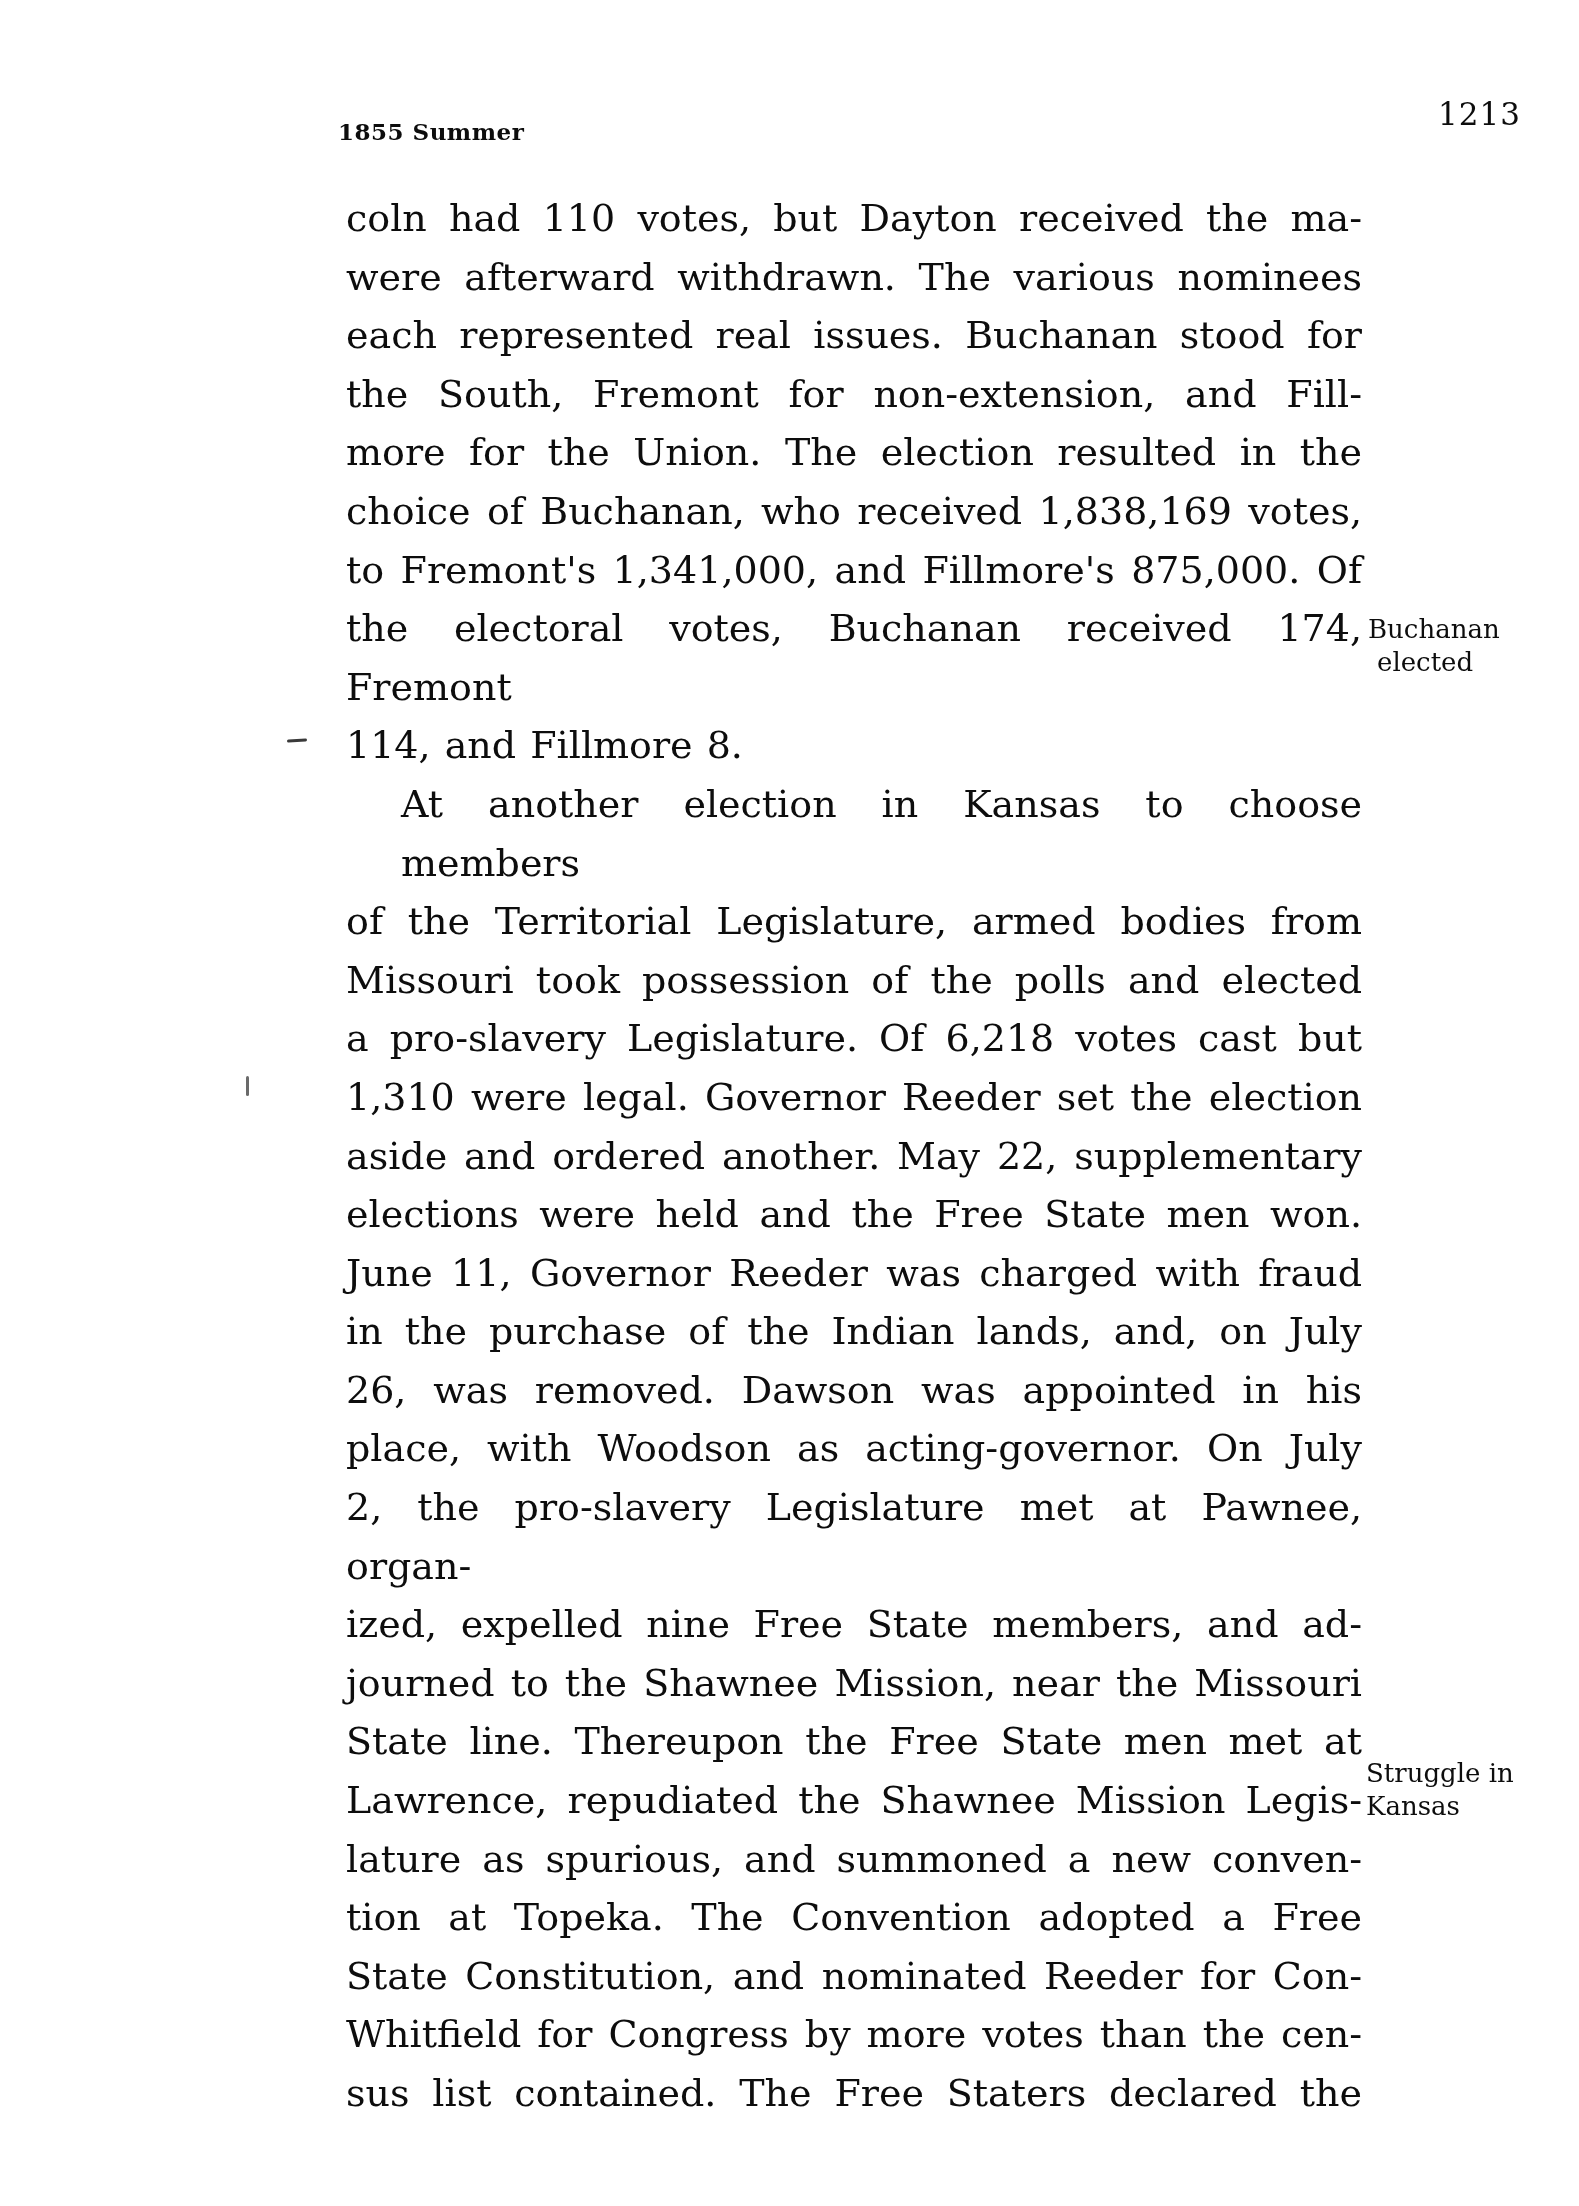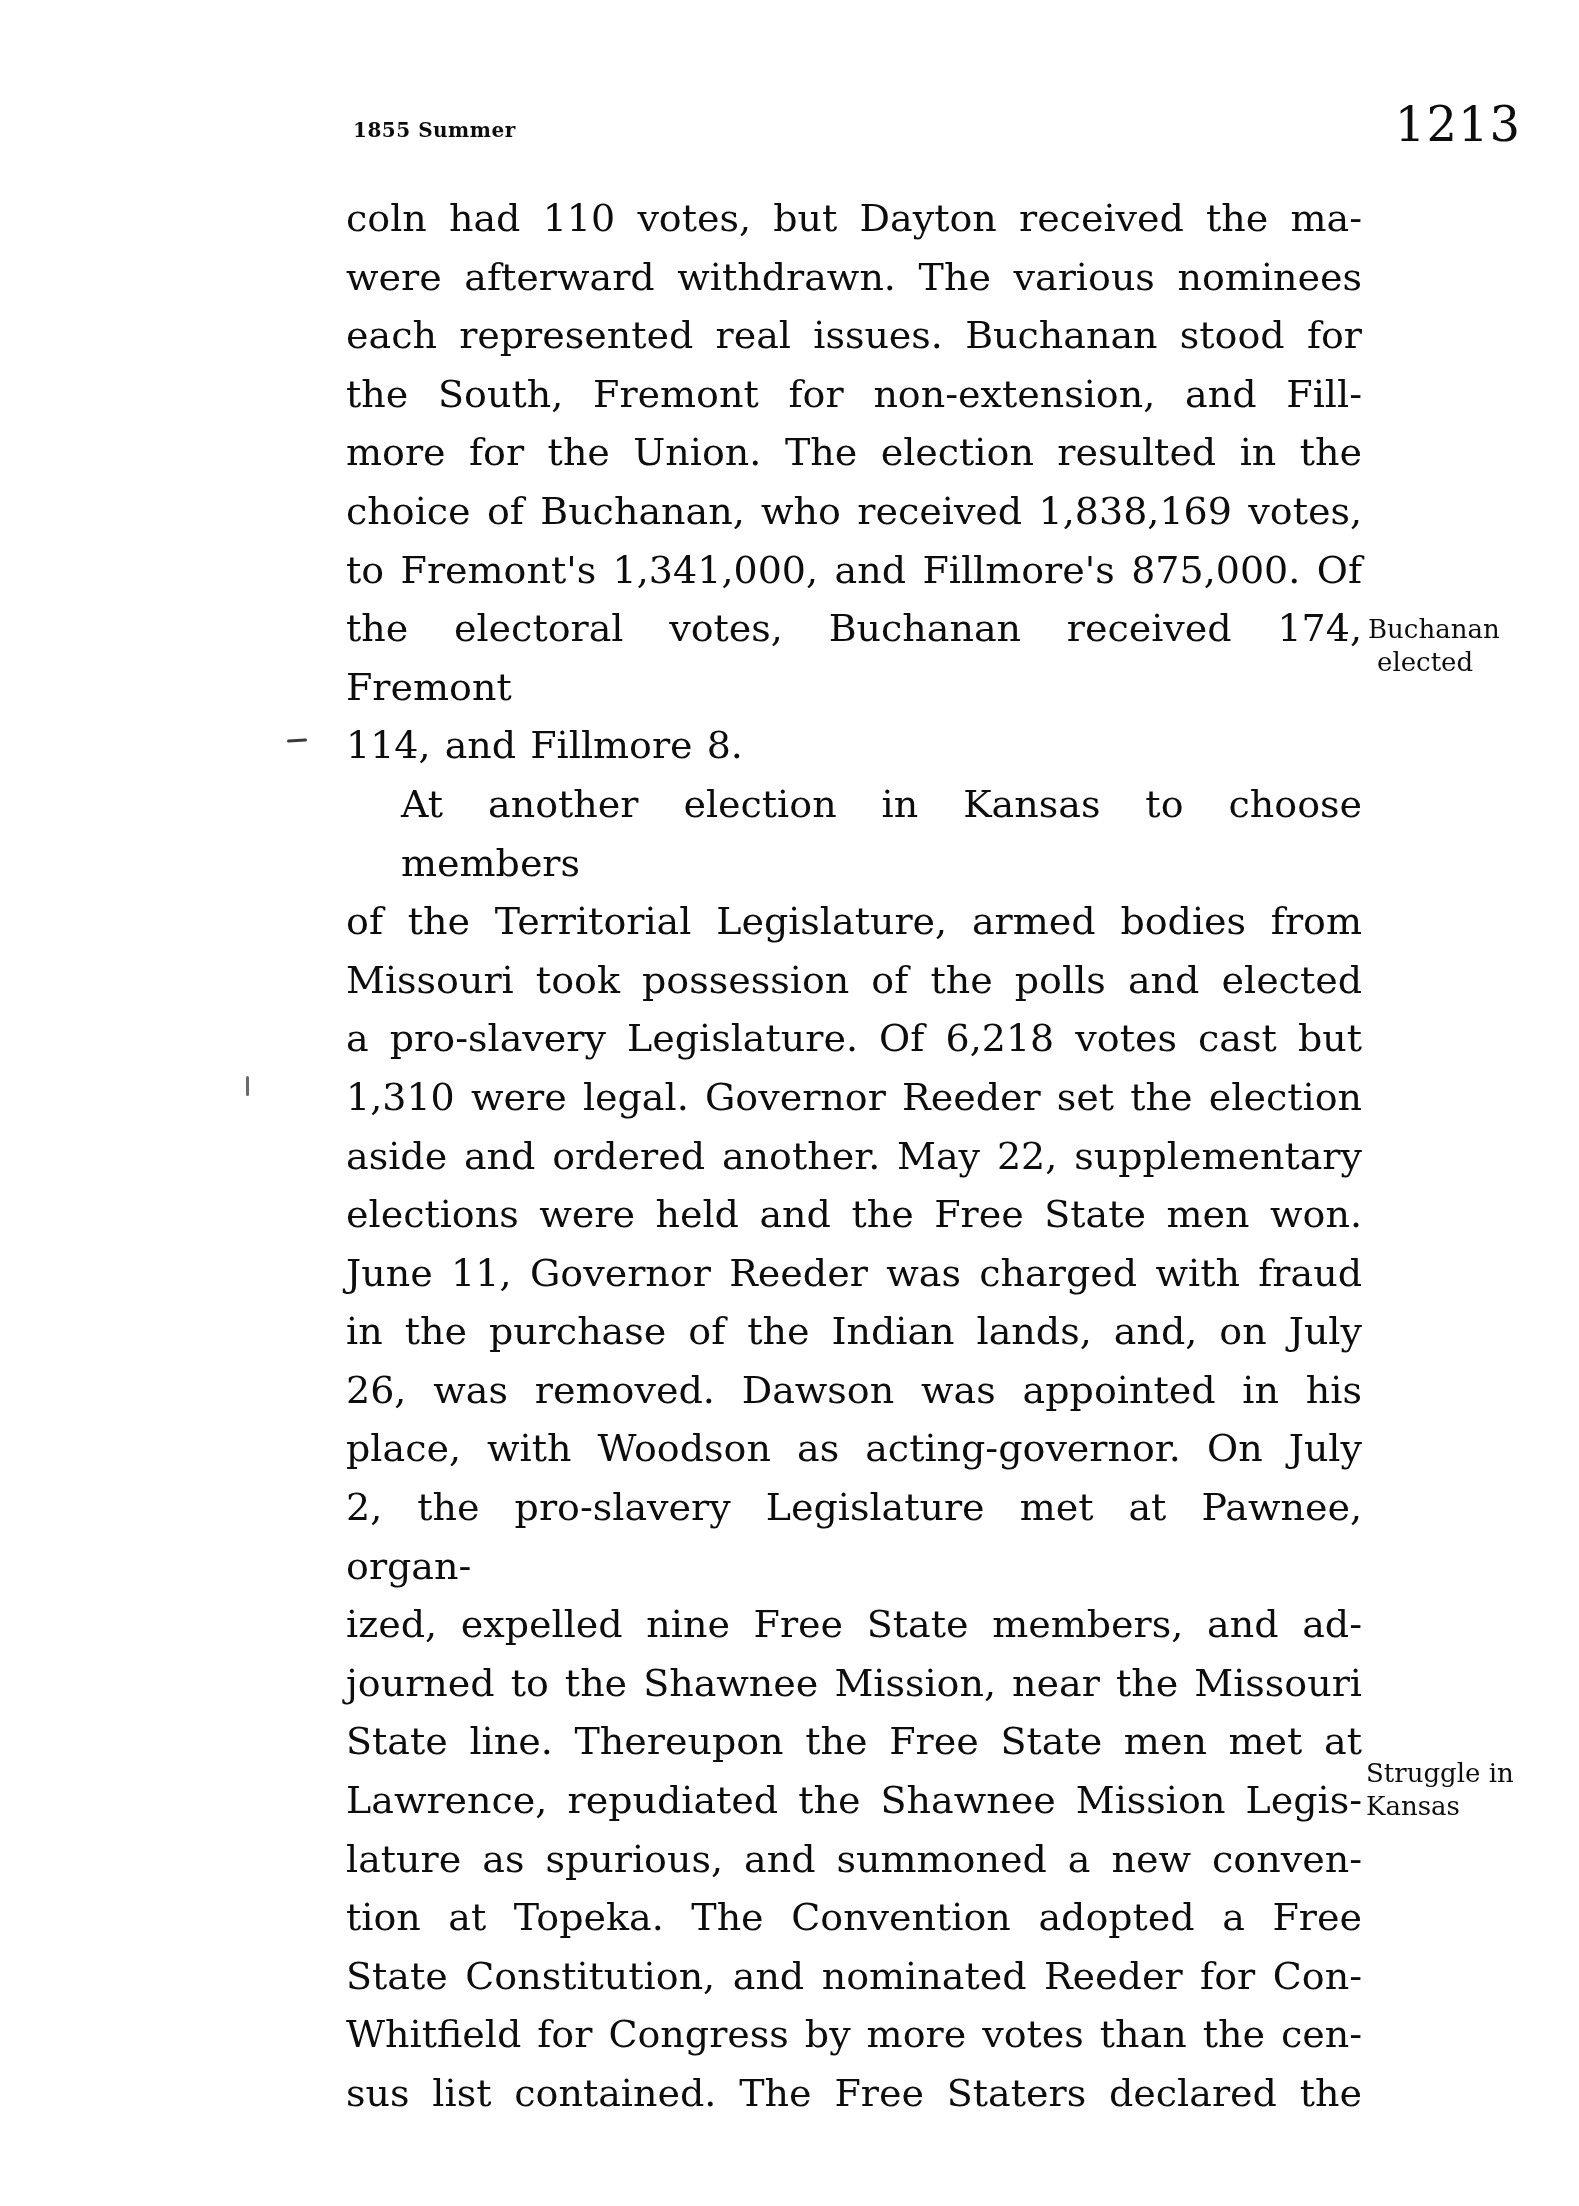--- a/index.html
+++ b/index.html
@@ -10,42 +10,42 @@
     margin: 0 auto;
     background: #ffffff;
     color: #0d0d0d;
     font-family: "DejaVu Serif", "Liberation Serif", serif;
     overflow: hidden;
   }
 
   
   .head-date {
     position: absolute;
-    left: 353px;
+    left: 338px;
     top: 118px;
-    font-size: 20px;
+    font-size: 23px;
     font-weight: bold;
     letter-spacing: 0.5px;
     white-space: nowrap;
   }
   .head-title {
     position: absolute;
     left: 700px;
     top: 106px;
     font-size: 40px;
     font-style: italic;
     letter-spacing: 1px;
     word-spacing: 26px;
     white-space: nowrap;
   }
   .head-folio {
     position: absolute;
     right: 58px;
     top: 96px;
-    font-size: 48px;
+    font-size: 31px;
     letter-spacing: 1px;
     white-space: nowrap;
   }
 
   
   .text-block {
     position: absolute;
     left: 346px;
     top: 189px;
     width: 1016px;

